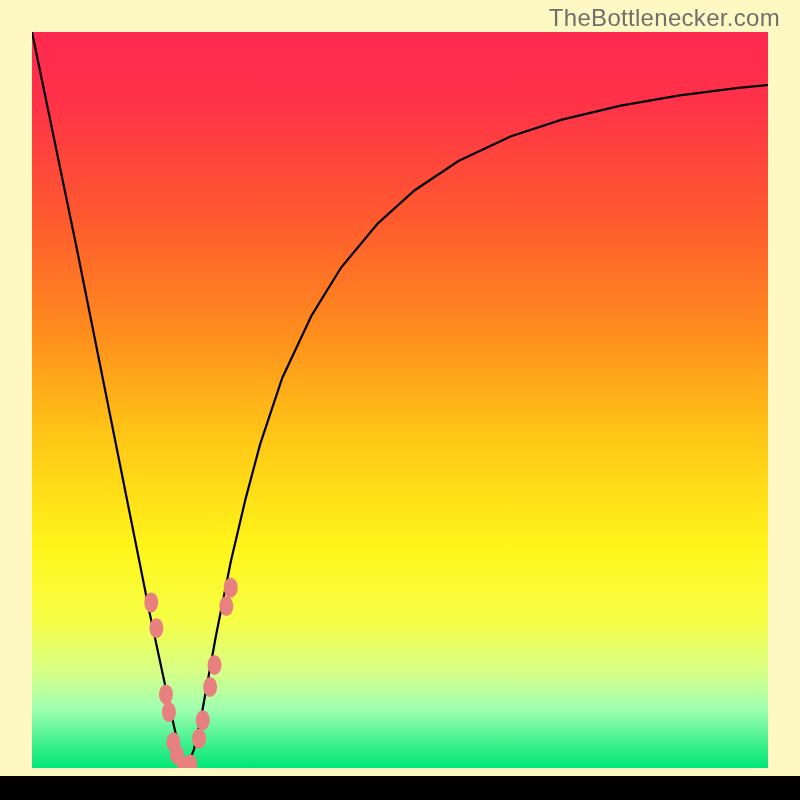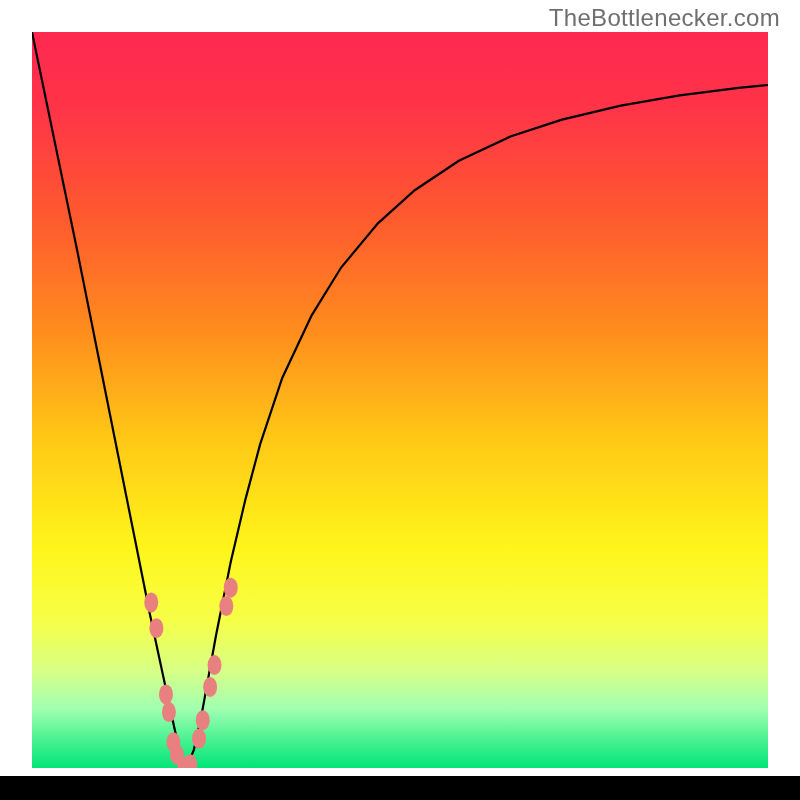--- a/index.html
+++ b/index.html
@@ -8,21 +8,21 @@
     width: 800px;
     height: 800px;
     overflow: hidden;
     background: #000;
     font-family: Arial, Helvetica, sans-serif;
   }
   .frame {
     position: relative;
     width: 800px;
     height: 776px;
-    background: #ffffff;
+    background: #fef9c3;
   }
   .plot-area {
     position: absolute;
     box-sizing: border-box;
   }
   .gradient {
     position: absolute;
     inset: 0;
   }
   svg.overlay {

